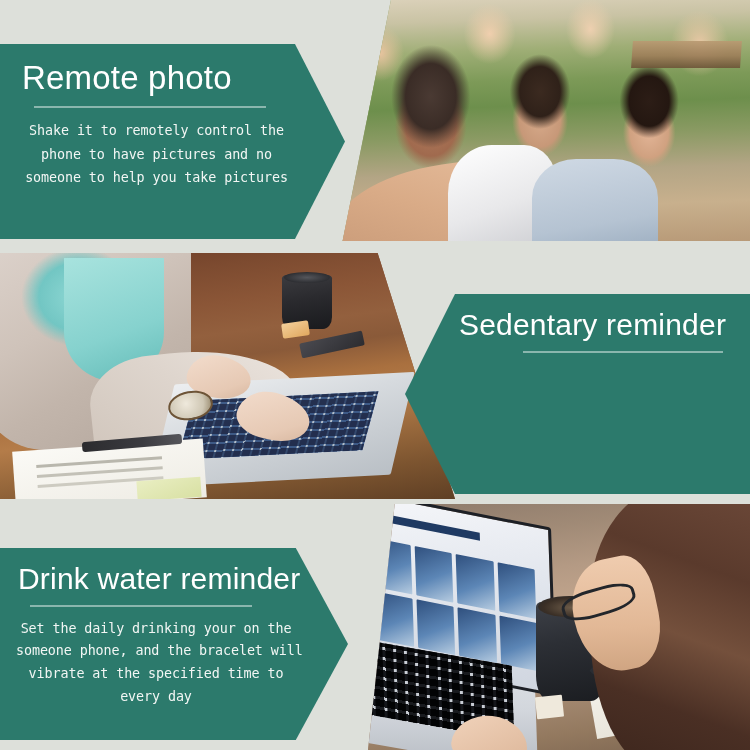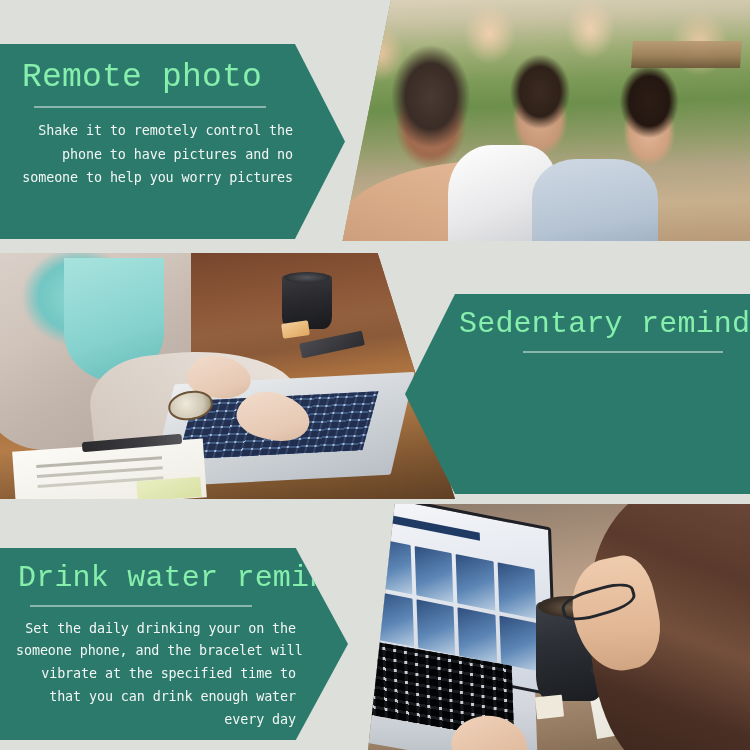--- a/index.html
+++ b/index.html
@@ -292,26 +292,26 @@
     padding: 14px 12px 14px 54px;
   }
   #block-3 {
     left: 0; top: 44px; width: 348px; height: 192px;
     -webkit-clip-path: polygon(0% 0%, 85% 0%, 100% 50%, 85% 100%, 0% 100%);
     clip-path: polygon(0% 0%, 85% 0%, 100% 50%, 85% 100%, 0% 100%);
     padding: 14px 52px 14px 16px;
   }
 
   .block-title {
-    font-family: Liberation Mono, monospace;
+    font-family: Liberation Sans, sans-serif;
     font-weight: 400;
     font-size: 33px;
     line-height: 1.12;
     letter-spacing: .2px;
-    color: #86efac;
+    color: #ffffff;
     white-space: nowrap;
     margin: 0;
   }
   #block-1 .block-title { font-size: 33px; text-align: left; padding-left: 2px; }
   #block-2 .block-title { font-size: 30px; text-align: left; }
   #block-3 .block-title { font-size: 30px; text-align: left; padding-left: 2px; }
 
   .title-rule {
     height: 2px;
     background: rgba(255,255,255,.45);
@@ -319,21 +319,21 @@
   }
   #block-1 .title-rule { width: 232px; margin-left: 14px; }
   #block-2 .title-rule { width: 200px; margin-left: 64px; }
   #block-3 .title-rule { width: 222px; margin-left: 14px; }
 
   .block-body {
     font-family: "DejaVu Sans Mono", monospace;
     font-size: 13.2px;
     line-height: 1.72;
     color: #f2f6f4;
-    text-align: right;
+    text-align: center;
     margin: 0;
     letter-spacing: -0.1px;
   }
   #block-1 .block-body { font-size: 13.4px; line-height: 1.76; }
   #block-2 .block-body { font-size: 13.4px; line-height: 1.73; }
   #block-3 .block-body { font-size: 13.4px; line-height: 1.70; }
 
   .block-body span { display: block; white-space: nowrap; }
 </style>
 </head>
@@ -349,21 +349,21 @@
       <div class="p1-shirt"></div>
       <div class="p1-shirt2"></div>
     </div>
 
     <div class="green-block" id="block-1">
       <h2 class="block-title">Remote photo</h2>
       <div class="title-rule"></div>
       <p class="block-body">
         <span>Shake it to remotely control the</span>
         <span>phone to have pictures and no</span>
-        <span>someone to help you worry pictures</span>
+        <span>someone to help you take pictures</span>
       </p>
     </div>
 
   </section>
 
   <section class="panel" id="panel-2">
 
     <div class="photo" id="photo-2">
       <div class="p2-person"></div>
       <div class="p2-teal"></div>
@@ -415,20 +415,19 @@
       <div class="p3-hand"></div>
     </div>
 
     <div class="green-block" id="block-3">
       <h2 class="block-title">Drink water reminder</h2>
       <div class="title-rule"></div>
       <p class="block-body">
         <span>Set the daily drinking your on the</span>
         <span>someone phone, and the bracelet will</span>
         <span>vibrate at the specified time to</span>
-        <span>that you can drink enough water</span>
         <span>every day</span>
       </p>
     </div>
 
   </section>
 
 </div>
 
 </body></html>

